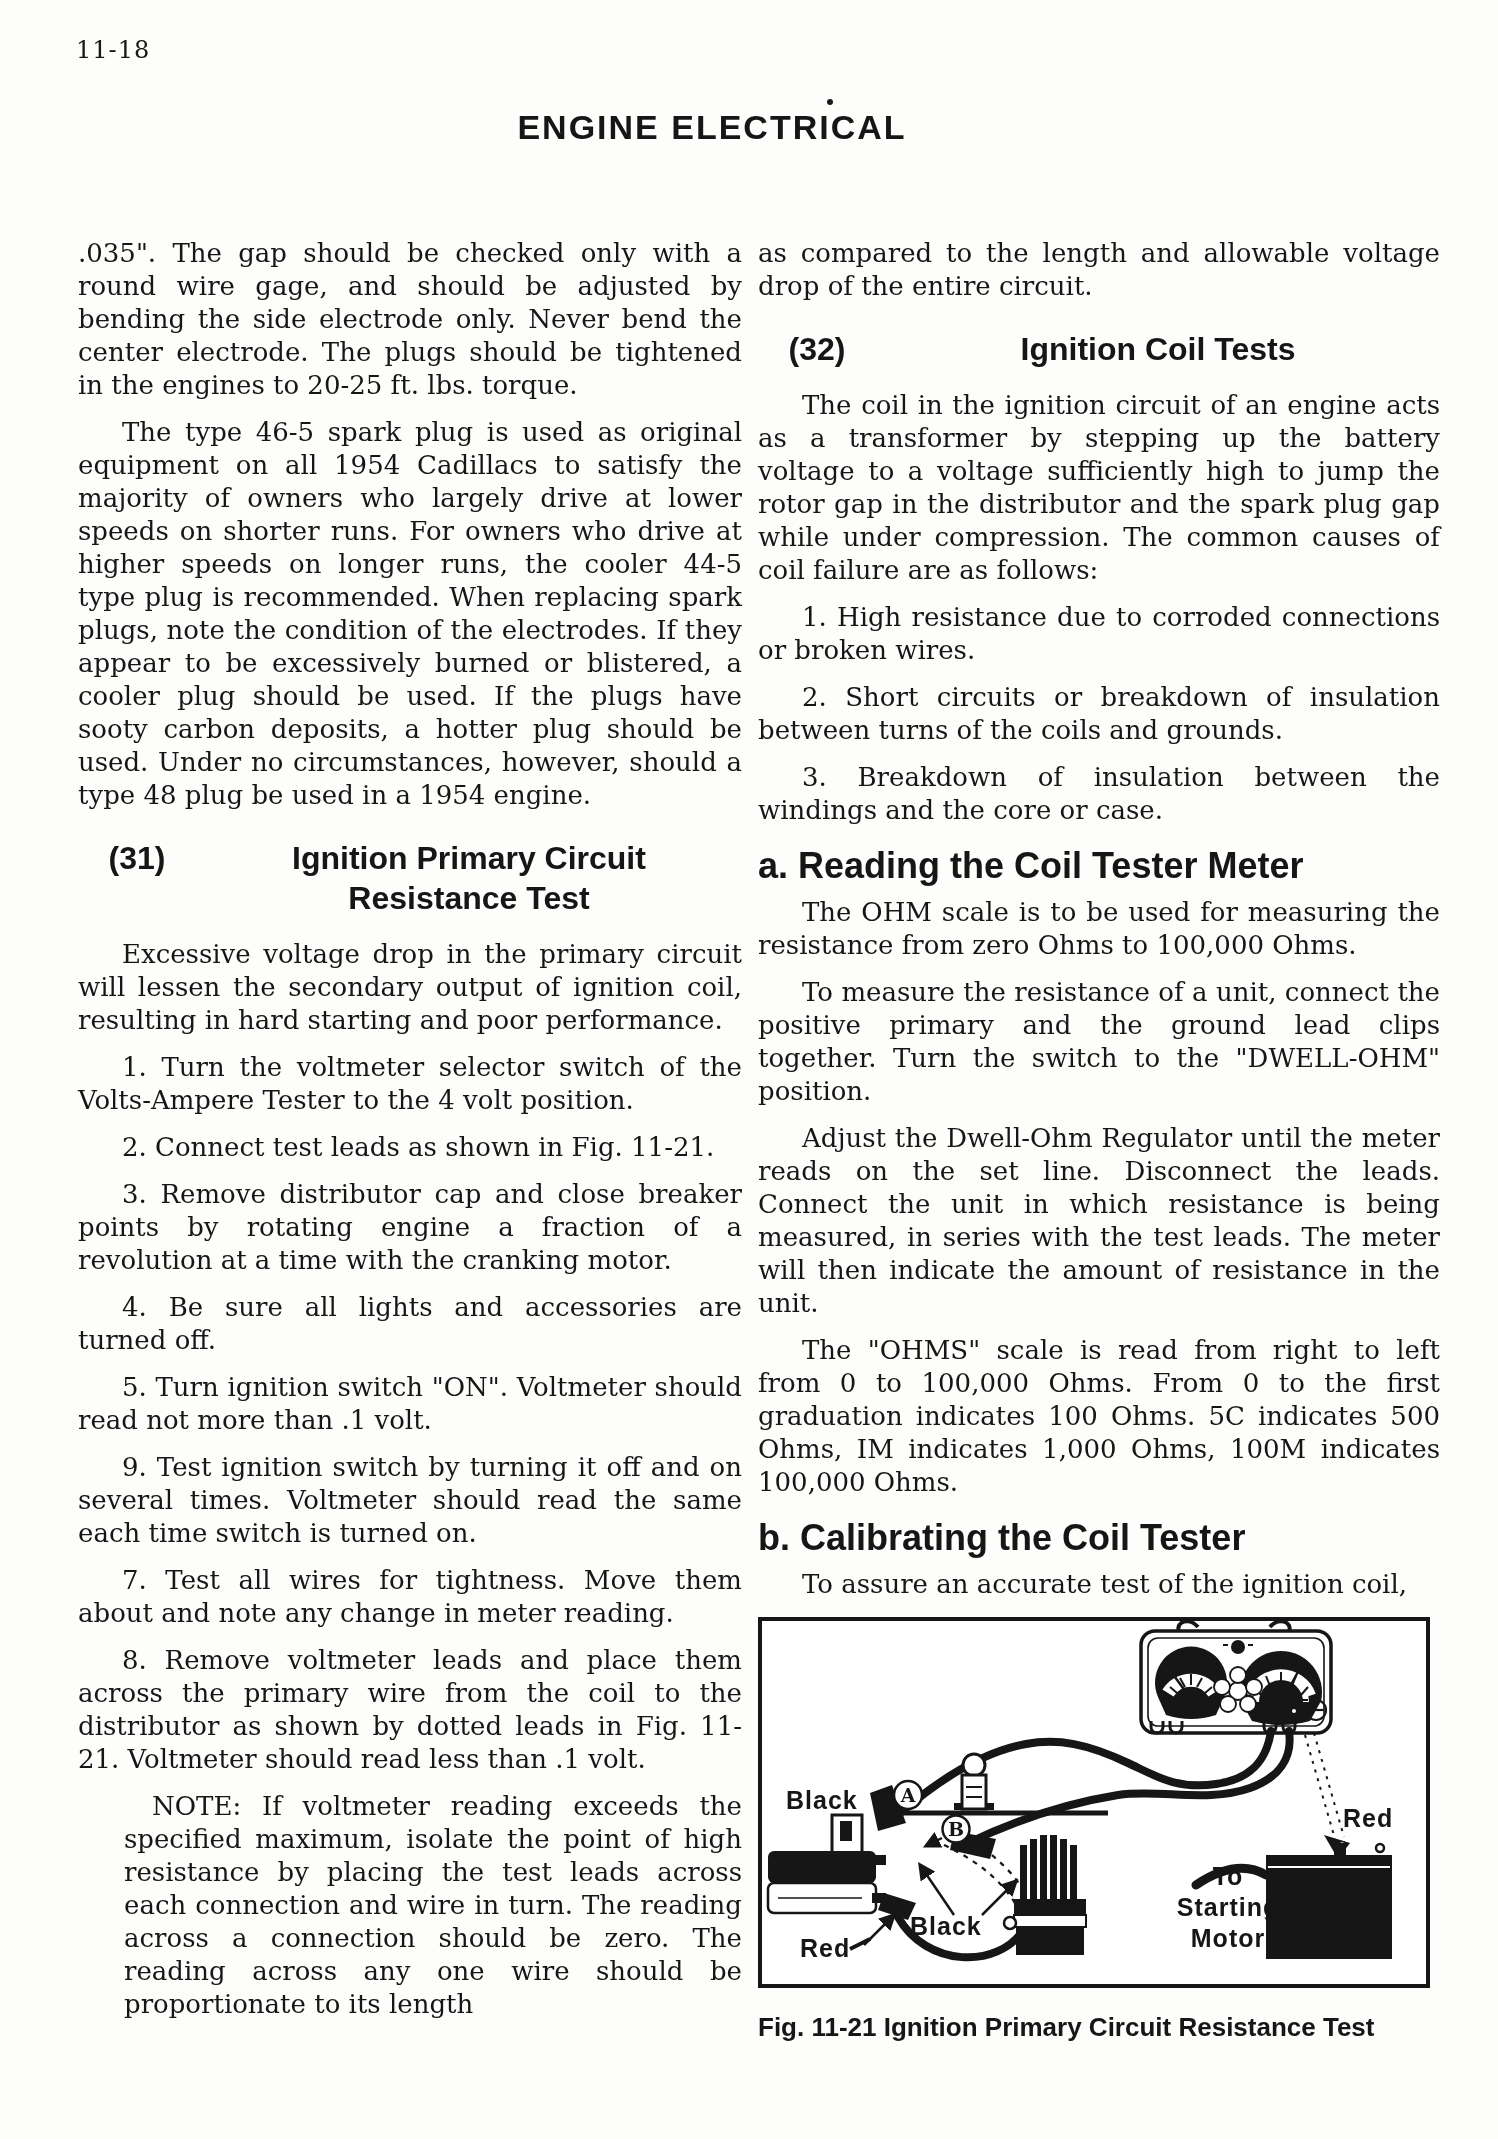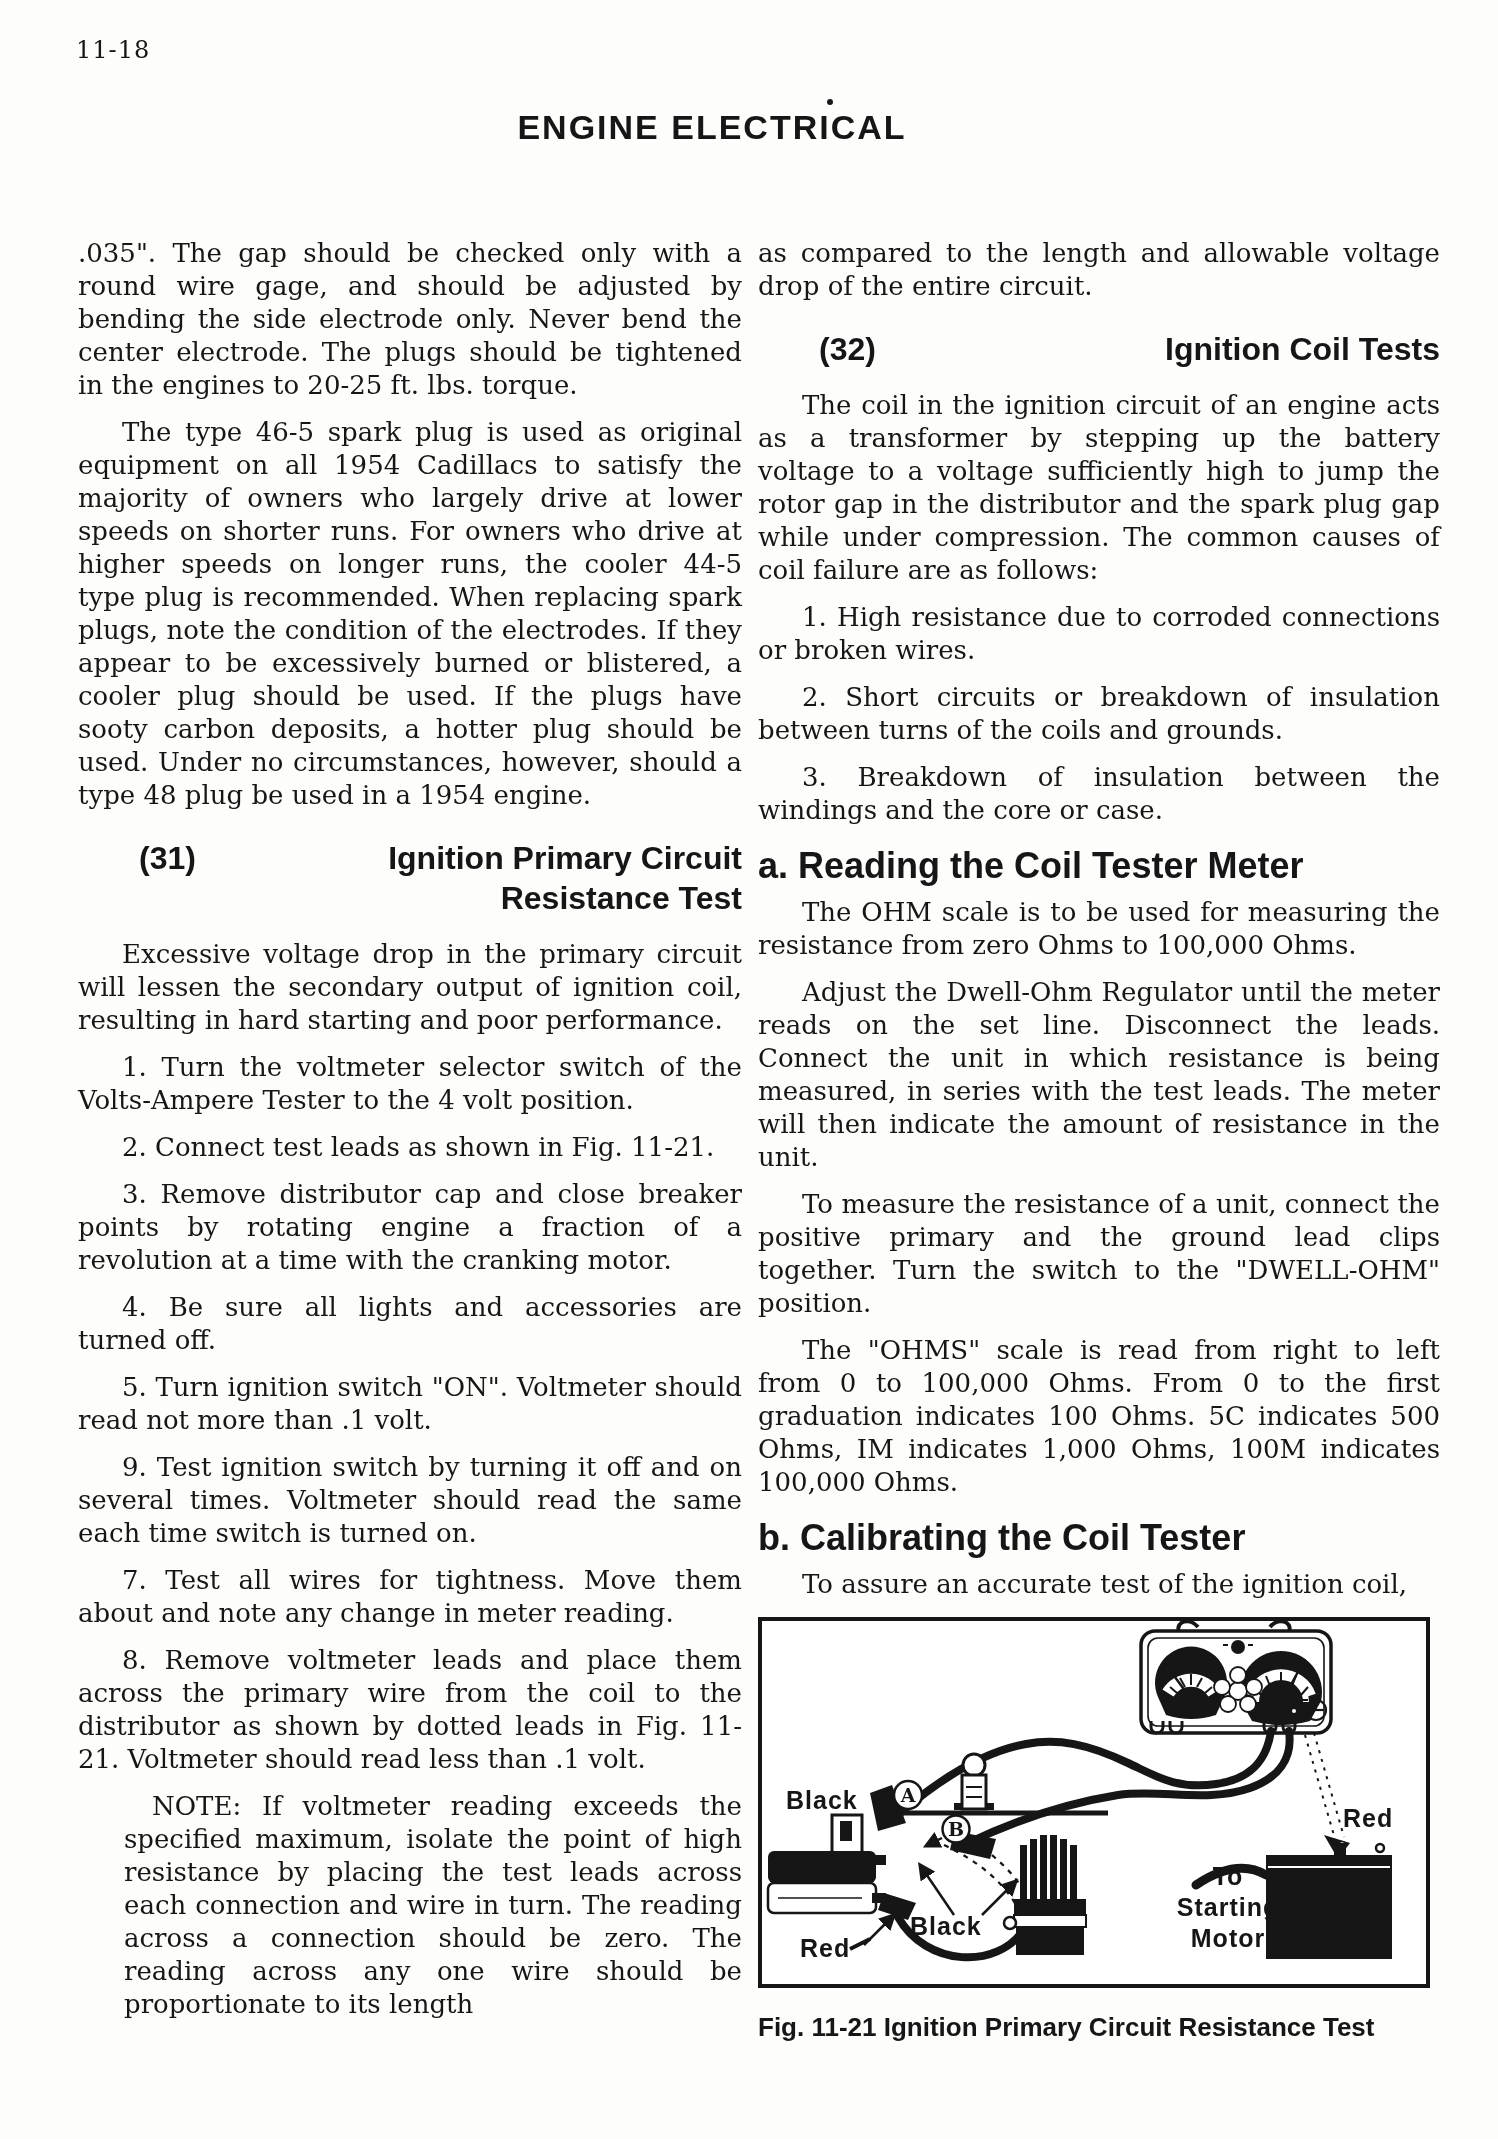--- a/index.html
+++ b/index.html
@@ -11,21 +11,21 @@
         font-size:34px;letter-spacing:2px;white-space:nowrap;}
   .ink-dot{position:absolute;left:827px;top:99px;width:6px;height:6px;border-radius:50%;background:#1a1a1a;}
   .col{position:absolute;top:237px;font-size:26px;line-height:33px;text-align:justify;text-justify:inter-word;}
   .col-left{left:78px;width:664px;}
   .col-right{left:758px;width:682px;}
   p.body{margin:0 0 0 0;padding:0;}
   p.body + p.body, .sec-heading + p.body, .subhead + p.body{margin-top:14px;}
   p.indent{text-indent:44px;}
   p.note{margin-left:46px;text-indent:28px;margin-top:18px;}
   .sec-heading{display:flex;margin:26px 0 20px 0;font-family:"Liberation Sans","DejaVu Sans",sans-serif;
-        font-weight:700;font-size:32px;line-height:40px;text-align:right;}
+        font-weight:700;font-size:32px;line-height:40px;text-align:center;}
   .sec-num{flex:0 0 118px;}
   .sec-title{flex:1;}
   .subhead{margin:22px 0 12px 0;font-family:"Liberation Sans","DejaVu Sans",sans-serif;
         font-weight:700;font-size:36px;line-height:33px;text-align:left;}
   figure{margin:16px 0 0 0;padding:0;}
   figcaption{margin-top:14px;text-align:left;font-family:"Liberation Sans","DejaVu Sans",sans-serif;
         font-weight:700;font-size:26px;}
   .fig-label{font-family:"Liberation Sans","DejaVu Sans",sans-serif;font-weight:700;font-size:25px;letter-spacing:1px;}
   .fig-letter{font-family:"DejaVu Serif",serif;font-weight:700;font-size:19px;}
 </style>
@@ -70,22 +70,22 @@
       <span class="sec-title">Ignition Coil Tests</span>
     </div>
 
     <p class="body indent">The coil in the ignition circuit of an engine acts as a transformer by stepping up the battery voltage to a voltage sufficiently high to jump the rotor gap in the distributor and the spark plug gap while under compression. The common causes of coil failure are as follows:</p>
     <p class="body indent">1. High resistance due to corroded connections or broken wires.</p>
     <p class="body indent">2. Short circuits or breakdown of insulation between turns of the coils and grounds.</p>
     <p class="body indent">3. Breakdown of insulation between the windings and the core or case.</p>
 
     <h4 class="subhead">a. Reading the Coil Tester Meter</h4>
     <p class="body indent">The OHM scale is to be used for measuring the resistance from zero Ohms to 100,000 Ohms.</p>
+    <p class="body indent">To measure the resistance of a unit, connect the positive primary and the ground lead clips together. Turn the switch to the "DWELL-OHM" position.</p>
     <p class="body indent">Adjust the Dwell-Ohm Regulator until the meter reads on the set line. Disconnect the leads. Connect the unit in which resistance is being measured, in series with the test leads. The meter will then indicate the amount of resistance in the unit.</p>
-    <p class="body indent">To measure the resistance of a unit, connect the positive primary and the ground lead clips together. Turn the switch to the "DWELL-OHM" position.</p>
     <p class="body indent">The "OHMS" scale is read from right to left from 0 to 100,000 Ohms. From 0 to the first graduation indicates 100 Ohms. 5C indicates 500 Ohms, IM indicates 1,000 Ohms, 100M indicates 100,000 Ohms.</p>
 
     <h4 class="subhead">b. Calibrating the Coil Tester</h4>
     <p class="body indent">To assure an accurate test of the ignition coil,</p>
 
     <figure>
       <svg width="672" height="372" viewBox="0 0 672 372">
         <defs>
           <marker id="ah" viewBox="0 0 10 10" refX="8" refY="5" markerWidth="7" markerHeight="7" orient="auto-start-reverse">
             <path d="M0,0 L10,5 L0,10 z" fill="#161616"></path>

